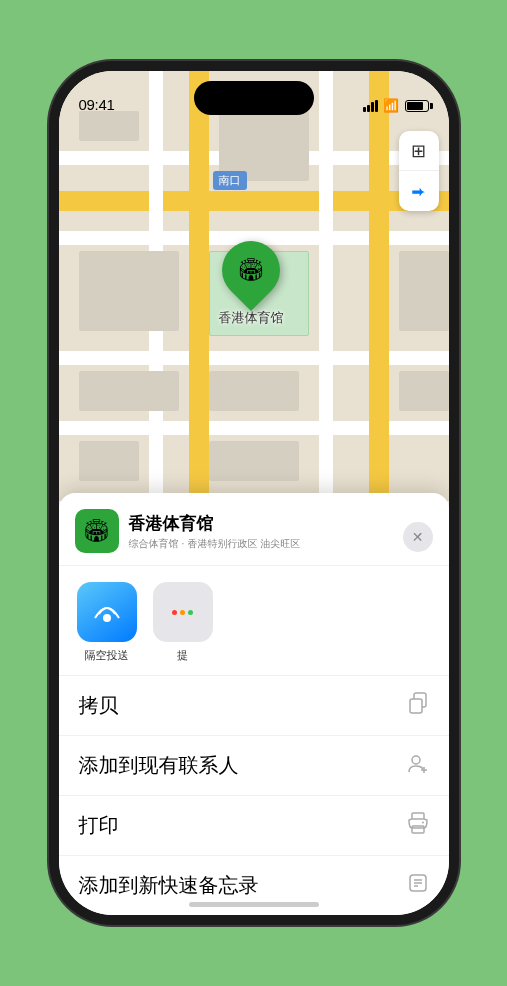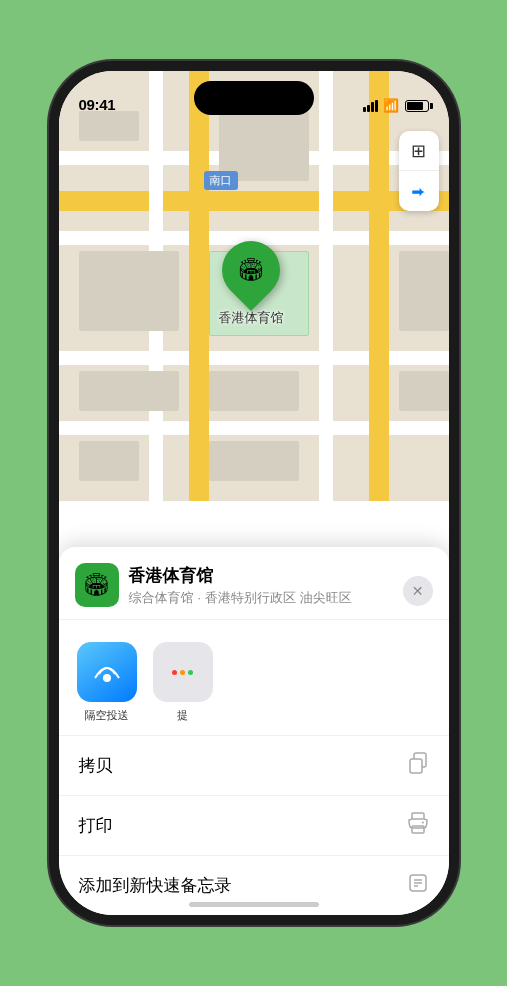--- a/index.html
+++ b/index.html
@@ -45,21 +45,21 @@
       transform: translateX(-50%);
       width: 120px;
       height: 34px;
       background: #000;
       border-radius: 20px;
       z-index: 20;
     }
 
     .status-time {
       font-size: 15px;
-      font-weight: 700;
+      font-weight: 400;
       letter-spacing: -0.3px;
       text-align: center;
     }
 
     .status-icons {
       display: flex;
       align-items: center;
       gap: 5px;
     }
 
@@ -185,21 +185,21 @@
       font-size: 13px;
       font-weight: 500;
       color: #333;
       text-shadow: 0 0 4px #fff, 0 0 4px #fff;
     }
 
     
     .nankou-label {
       position: absolute;
       top: 100px;
-      left: 145px;
+      left: 154px;
       background: #5b8fd4;
       color: #fff;
       font-size: 11px;
       padding: 2px 6px;
       border-radius: 3px;
     }
 
     
     .map-controls {
       position: absolute;
@@ -262,21 +262,21 @@
       flex: 1;
     }
 
     .venue-name {
       font-size: 17px;
       font-weight: 600;
       color: #000;
     }
 
     .venue-sub {
-      font-size: 13px;
+      font-size: 10px;
       color: #888;
       margin-top: 2px;
     }
 
     .close-btn {
       width: 30px;
       height: 30px;
       background: #e5e5ea;
       border-radius: 50%;
       display: flex;
@@ -300,21 +300,20 @@
       border-bottom: 1px solid #f0f0f0;
     }
 
     .share-item {
       display: flex;
       flex-direction: column;
       align-items: center;
       gap: 6px;
       min-width: 64px;
       cursor: pointer;
-      margin-top: 6px;
     }
 
     .share-icon-wrap {
       width: 60px;
       height: 60px;
       border-radius: 14px;
       display: flex;
       align-items: center;
       justify-content: center;
       font-size: 30px;
@@ -385,21 +384,21 @@
       padding: 16px 20px;
       border-bottom: 1px solid #f0f0f0;
       cursor: pointer;
     }
 
     .action-item:last-child {
       border-bottom: none;
     }
 
     .action-text {
-      font-size: 17px;
+      font-size: 20px;
       color: #000;
     }
 
     .action-icon {
       font-size: 20px;
       color: #aaa;
     }
 
     
     .home-indicator {
@@ -528,20 +527,31 @@
         <span class="action-text">拷贝</span>
         <span class="action-icon">
           <svg width="22" height="22" viewBox="0 0 22 22" fill="none">
             <rect x="7" y="1" width="12" height="14" rx="2" stroke="#aaa" stroke-width="1.5" fill="none"></rect>
             <rect x="3" y="7" width="12" height="14" rx="2" stroke="#aaa" stroke-width="1.5" fill="white"></rect>
           </svg>
         </span>
       </div>
 
 
+      <div class="action-item">
+        <span class="action-text">添加到现有联系人</span>
+        <span class="action-icon">
+          <svg width="22" height="22" viewBox="0 0 22 22" fill="none">
+            <circle cx="9" cy="8" r="4" stroke="#aaa" stroke-width="1.5" fill="none"></circle>
+            <path d="M2 20 Q2 14 9 14 Q14 14 16 17" stroke="#aaa" stroke-width="1.5" fill="none"></path>
+            <line x1="17" y1="15" x2="17" y2="21" stroke="#aaa" stroke-width="1.5"></line>
+            <line x1="14" y1="18" x2="20" y2="18" stroke="#aaa" stroke-width="1.5"></line>
+          </svg>
+        </span>
+      </div>
 
       <div class="action-item">
         <span class="action-text">打印</span>
         <span class="action-icon">
           <svg width="22" height="22" viewBox="0 0 22 22" fill="none">
             <rect x="5" y="1" width="12" height="6" rx="1" stroke="#aaa" stroke-width="1.5" fill="none"></rect>
             <rect x="5" y="14" width="12" height="7" rx="1" stroke="#aaa" stroke-width="1.5" fill="none"></rect>
             <path d="M5 7 L2 8 Q2 16 5 16 L17 16 Q20 16 20 8 L17 7" stroke="#aaa" stroke-width="1.5" fill="none"></path>
             <circle cx="16" cy="10.5" r="1" fill="#aaa"></circle>
           </svg>

